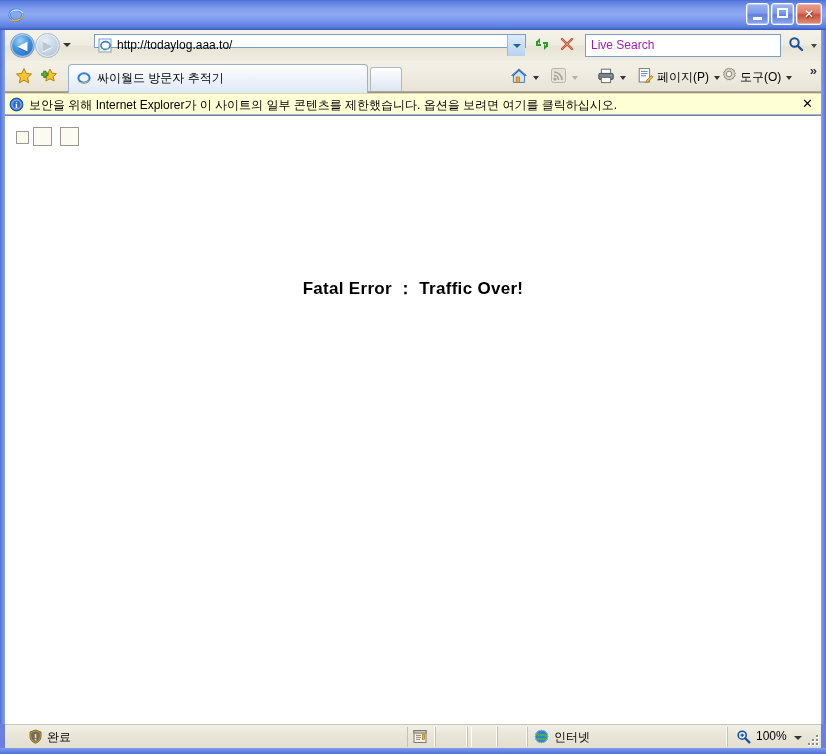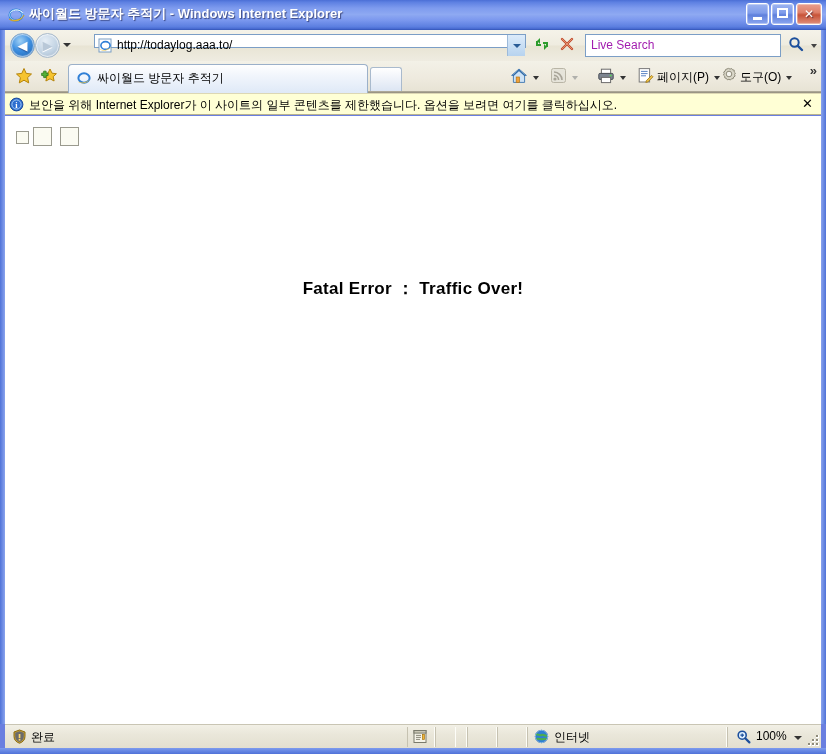--- a/index.html
+++ b/index.html
@@ -459,21 +459,20 @@
 
   <div class="titlebar">
     <span class="title-ie-icon">
       <svg width="18" height="18" viewBox="0 0 18 18">
         <ellipse cx="9" cy="9" rx="6.4" ry="5.4" fill="none" stroke="#2f7fd6" stroke-width="2.3"></ellipse>
         <ellipse cx="9" cy="9" rx="6.4" ry="5.4" fill="none" stroke="#9fd4f7" stroke-width="0.9"></ellipse>
         <path d="M2 13 C6 17, 15 15, 17 9 C16 13, 7 16, 2 13 Z" fill="#f5c63a" stroke="#d79f12" stroke-width="0.6"></path>
         <path d="M3.5 6.5 C7 3, 14 3.5, 16 7" fill="none" stroke="#ffffff" stroke-width="1" opacity="0.8"></path>
       </svg>
     </span>
-    <div class="title-text">싸이월드 방문자 추적기 - Windows Internet Explorer</div>
     <div class="winbtns">
       <div class="winbtn min">
         <span class="min-bar"></span>
       </div>
       <div class="winbtn max">
         <span class="max-sq"></span>
       </div>
       <div class="winbtn close">
         <span class="glyph">✕</span>
       </div>
@@ -645,21 +644,21 @@
 
   <div class="content">
     <div class="broken-img b1"></div>
     <div class="broken-img b2"></div>
     <div class="broken-img b3"></div>
 
     <div class="err-title">Fatal Error ： Traffic Over!</div>
   </div>
 
   <div class="statusbar">
-    <div class="sb-panel" style="left:0px; width:451px; border-left:none;">
+    <div class="sb-panel" style="left:16px; width:451px; border-left:none;">
       <span class="sb-shield" style="left:7px; top:2px;">
         <svg width="15" height="15" viewBox="0 0 15 15">
           <path d="M7.5 1 L13 3 L13 7.5 C13 11, 10.5 13.3, 7.5 14.2 C4.5 13.3, 2 11, 2 7.5 L2 3 Z" fill="#c8a33a" stroke="#8a6a12" stroke-width="1"></path>
           <path d="M7.5 2.3 L11.8 3.8 L11.8 7.5 C11.8 10.2, 9.9 12.2, 7.5 13 C5.1 12.2, 3.2 10.2, 3.2 7.5 L3.2 3.8 Z" fill="#6b6b6b"></path>
           <rect x="6.7" y="5" width="1.7" height="4.2" fill="#ffd96b"></rect>
           <rect x="6.7" y="10" width="1.7" height="1.6" fill="#ffd96b"></rect>
         </svg>
       </span>
       <span class="sb-status-text" style="top:2px;">완료</span>
     </div>

